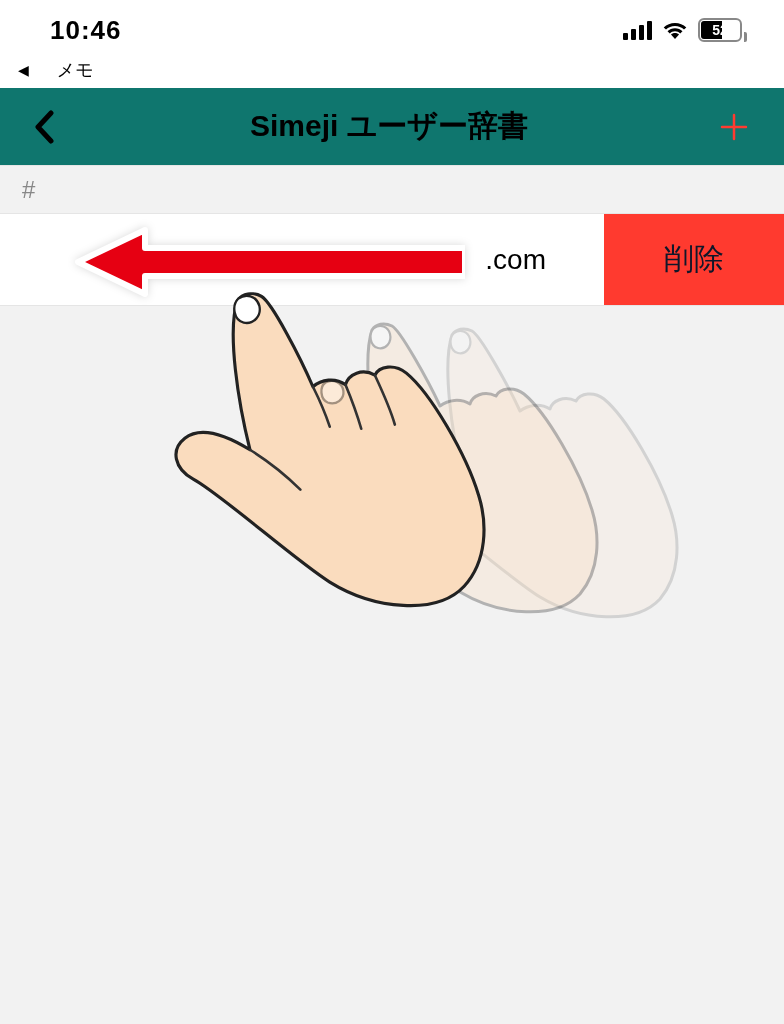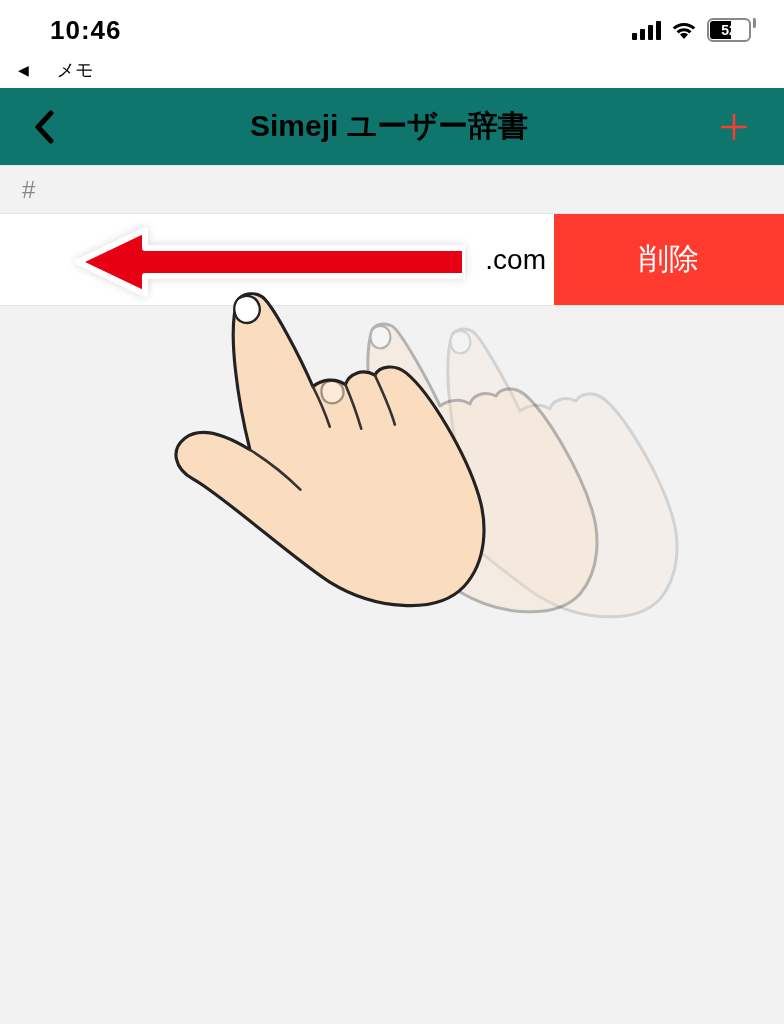--- a/index.html
+++ b/index.html
@@ -1,31 +1,31 @@
 <!DOCTYPE html>
 <html><head>
 <meta charset="utf-8">
 <style>
   * { box-sizing: border-box; margin: 0; padding: 0; }
   html, body { width: 784px; height: 1024px; font-family: -apple-system, "Hiragino Sans", sans-serif; background:#f2f2f2; overflow:hidden; }
-  .status-bar { height:60px; background:#fff; display:flex; align-items:center; justify-content:space-between; padding:0 28px 0 50px; }
+  .status-bar { height:60px; background:#fff; display:flex; align-items:center; justify-content:space-between; padding:0 37px 0 50px; }
   .status-left { font-size:26px; font-weight:700; letter-spacing:1px; }
   .status-right { display:flex; align-items:center; gap:10px; }
   .breadcrumb-row { height:28px; background:#fff; display:flex; align-items:flex-start; padding-left:18px; font-size:18px; color:#000; }
   .breadcrumb-row .caret { font-size:14px; margin-right:2px; line-height:20px; }
   .breadcrumb-row .lbl { font-size:18px; line-height:20px;margin-left:26px; }
   .nav-bar { height:78px; background:#0f766e; display:flex; align-items:center; justify-content:space-between; padding:0 30px 0 24px; border-bottom:1px solid #e5e5e5; }
   .nav-back { width:40px; height:40px; display:flex; align-items:center; justify-content:center; }
   .nav-title { font-size:30px; font-weight:700; }
   .nav-add { width:40px; height:40px; display:flex; align-items:center; justify-content:center; }
   .section-header { height:48px; background:#f2f2f2; display:flex; align-items:center; padding-left:22px; font-size:24px; color:#888; border-bottom:1px solid #e5e5e5;}
   .row { position:relative; height:92px; background:#fff; border-bottom:1px solid #e5e5e5; }
   .row-content { position:absolute; top:0; left:0; height:100%; width:570px; background:#fff; display:flex; align-items:center; justify-content:flex-end; padding-right:24px; }
   .row-text { font-size:28px; color:#000; }
-  .delete-btn { position:absolute; top:0; right:0; width:230px; height:100%; background:#ff3a2f; color:#ffffff; display:flex; align-items:center; justify-content:center; font-size:30px; }
+  .delete-btn { position:absolute; top:0; right:0; width:180px; height:100%; background:#ff3a2f; color:#0f172a; display:flex; align-items:center; justify-content:center; font-size:30px; }
   .content-area { background:#f2f2f2; width:100%; height:720px; position:relative; }
 
   
   .arrow-wrap { position:absolute; left:75px; top:227px; width:390px; height:70px; filter: drop-shadow(0 0 4px rgba(0,0,0,0.15)); }
   .arrow-svg { width:100%; height:100%; }
   .arrow-path { fill:#e60012; stroke:#fff; stroke-width:6; stroke-linejoin:round; }
 
   
   .hand { position:absolute; }
   .hand svg { display:block; }
@@ -37,21 +37,21 @@
   .hand path.crease { fill:none; stroke:#333; stroke-width:2.5; stroke-linecap:round; }
 
   
   .signal-bars { display:flex; align-items:flex-end; gap:3px; height:20px;}
   .signal-bars span { width:5px; background:#000; border-radius:1px;}
   .signal-bars span:nth-child(1){height:7px;}
   .signal-bars span:nth-child(2){height:11px;}
   .signal-bars span:nth-child(3){height:15px;}
   .signal-bars span:nth-child(4){height:19px;}
   .wifi-icon { width:26px; height:20px; }
-  .battery { display:flex; align-items:flex-start; }
+  .battery { display:flex; align-items:flex-end; }
   .battery-body { width:44px; height:24px; border:2px solid #888; border-radius:6px; position:relative; overflow:hidden; display:flex; align-items:center;}
   .battery-fill { position:absolute; left:1px; top:1px; bottom:1px; width:52%; background:#000; border-radius:3px 0 0 3px;}
   .battery-text { position:relative; width:100%; text-align:center; font-size:14px; font-weight:700; color:#fff; z-index:2;}
   .battery-cap { width:3px; height:10px; background:#888; border-radius:0 2px 2px 0; margin-left:2px;}
 </style>
 </head>
 <body>
 
 <div class="status-bar">
   <div class="status-left">10:46</div>

